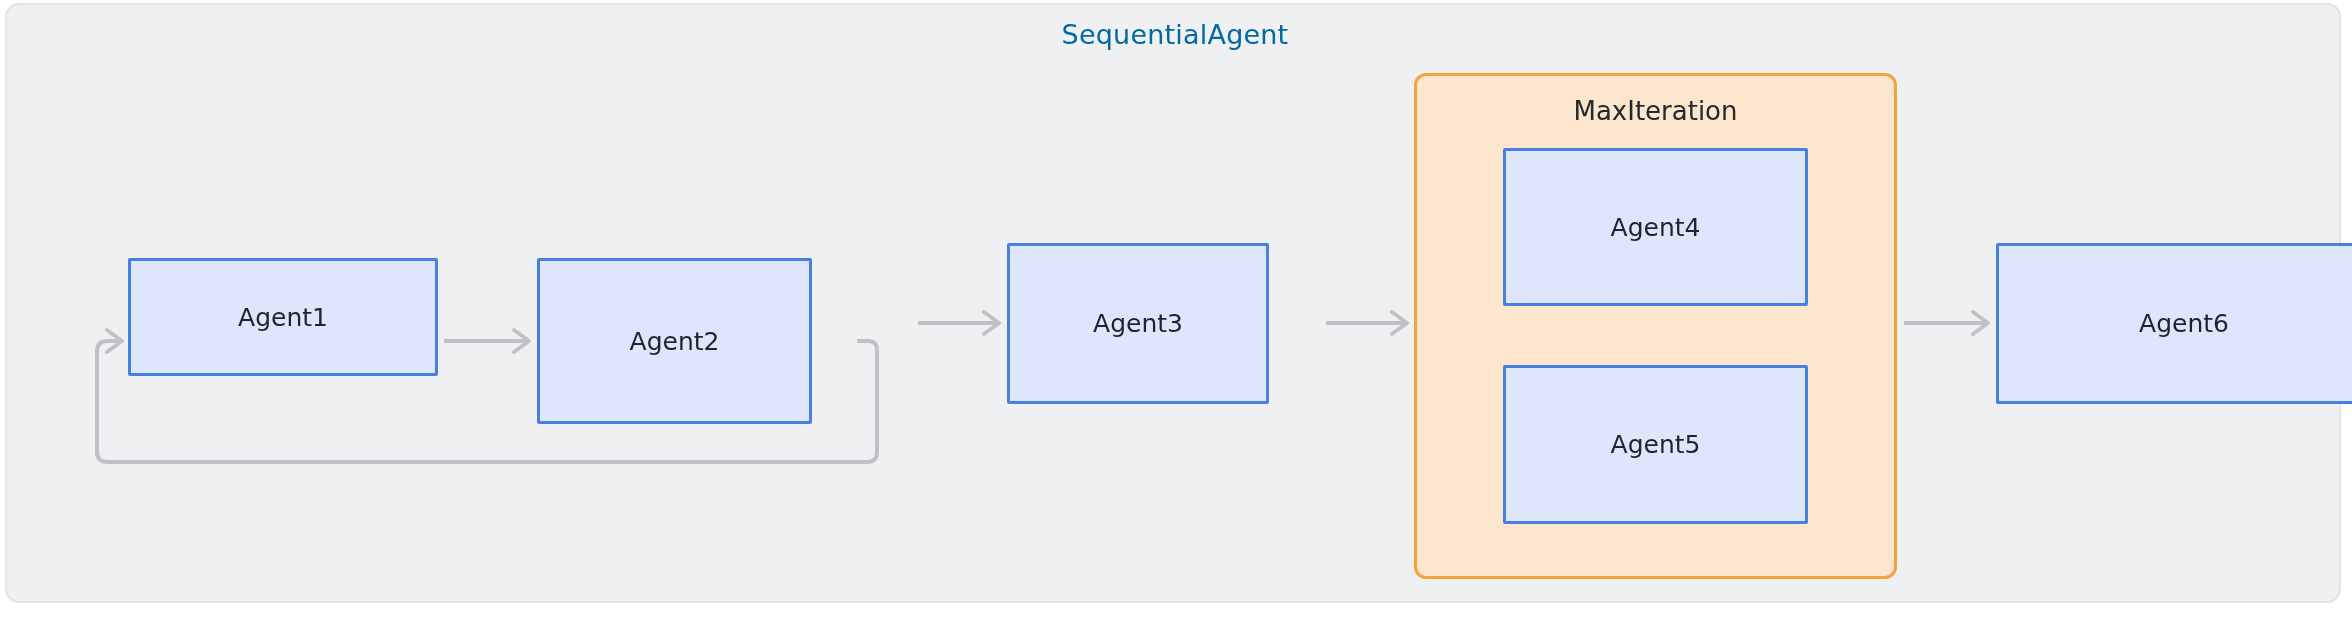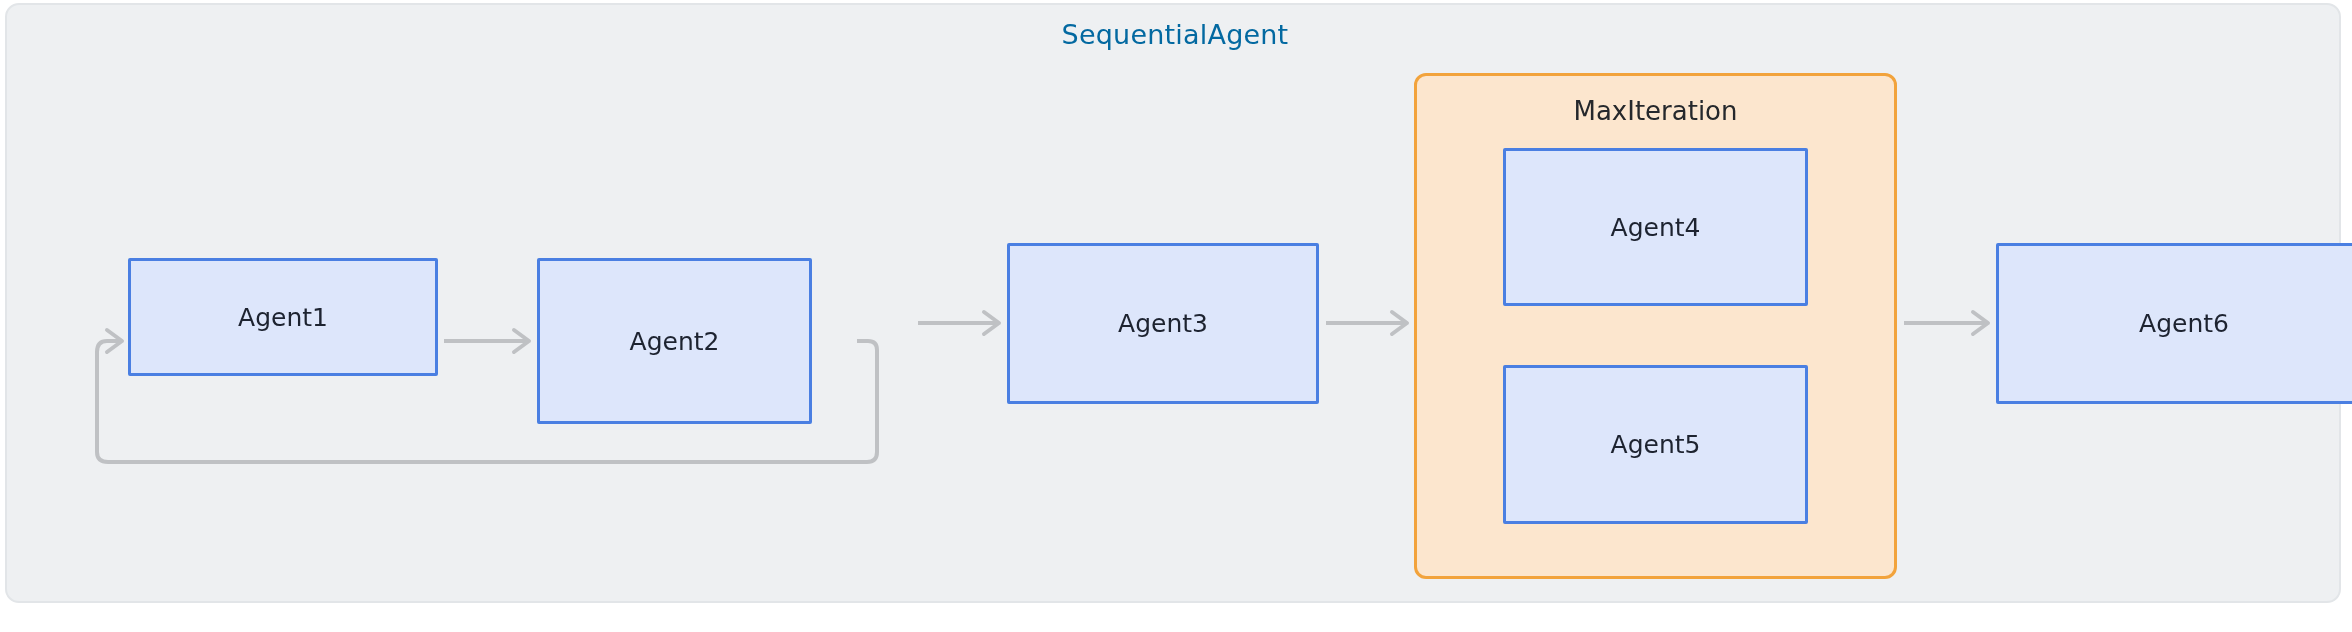--- a/index.html
+++ b/index.html
@@ -83,21 +83,21 @@
     border-radius: 2px;
     display: flex;
     align-items: center;
     justify-content: center;
     font-size: 25px;
     color: #1d2330;
   }
 
   #agent1 { left: 128px; top: 258px; width: 310px; height: 118px; }
   #agent2 { left: 537px; top: 258px; width: 275px; height: 166px; }
-  #agent3 { left: 1007px; top: 243px; width: 312px; height: 161px; }
+  #agent3 { left: 1007px; top: 243px; width: 262px; height: 161px; }
   #agent4 { left: 1503px; top: 148px; width: 305px; height: 158px; }
   #agent5 { left: 1503px; top: 365px; width: 305px; height: 159px; text-align: center; }
   #agent6 { left: 1996px; top: 243px; width: 376px; height: 161px; }
 
   
   #connectors {
     position: absolute;
     left: 0;
     top: 0;
     width: 2352px;

